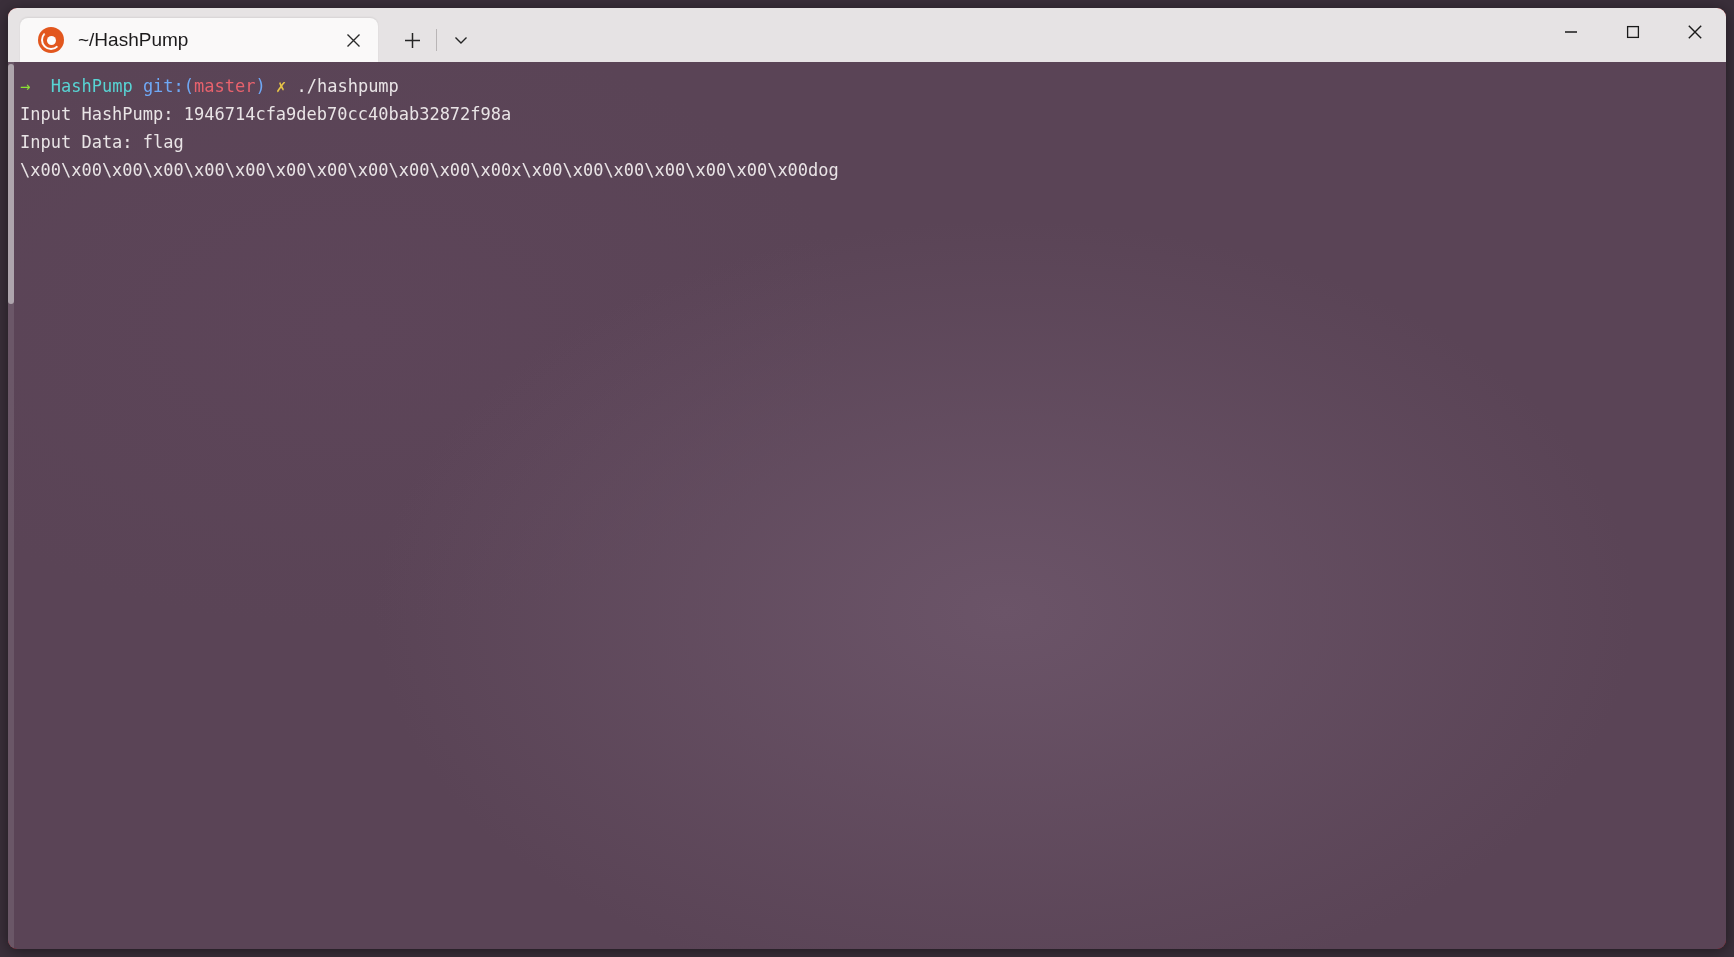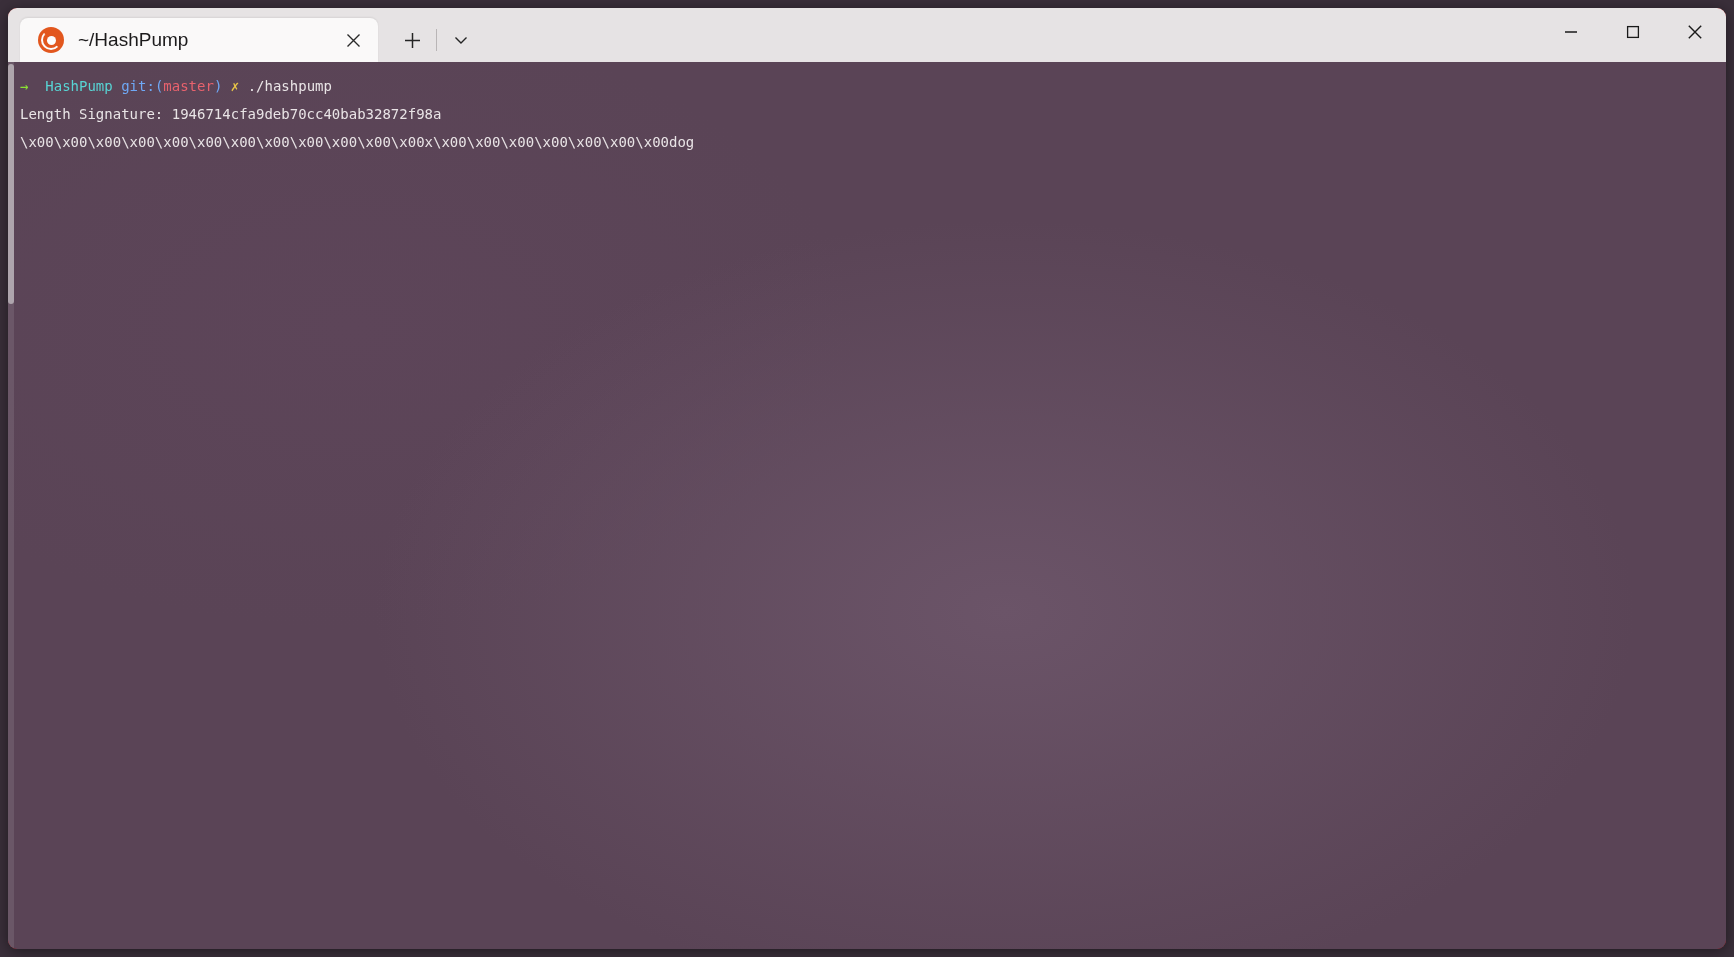--- a/index.html
+++ b/index.html
@@ -160,21 +160,21 @@
     position: absolute;
     left: 0;
     top: 2px;
     width: 6px;
     height: 240px;
     background: rgba(230,230,230,0.55);
     border-radius: 3px;
   }
   .line {
     font-family: "DejaVu Sans Mono", monospace;
-    font-size: 14px;
+    font-size: 17px;
     line-height: 28px;
     color: #e9e4e6;
     white-space: pre;
     letter-spacing: 0px;
   }
   .wrapline {
     white-space: pre;
     overflow: visible;
   }
   .c-arrow  { color: #8ae234; }
@@ -246,18 +246,19 @@
   </div>
 
   <div class="terminal">
 
     <div class="scrollbar">
       <div class="scrollthumb"></div>
     </div>
 
     <div class="line"><span class="c-arrow">→</span>  <span class="c-path">HashPump</span> <span class="c-git">git:(</span><span class="c-branch">master</span><span class="c-git">)</span> <span class="c-mark">✗</span> <span class="c-white">./hashpump</span></div>
 
-    <div class="line">Length Signature: 1946714cfa9deb70cc40bab32872f98a</div>
+    <div class="line">Input HashPump: 1946714cfa9deb70cc40bab32872f98a</div>
+    <div class="line">Input Data: flag</div>
     <div class="line wrapline">\x00\x00\x00\x00\x00\x00\x00\x00\x00\x00\x00\x00x\x00\x00\x00\x00\x00\x00\x00dog</div>
 
 
   </div>
 </div>
 
 </body></html>

